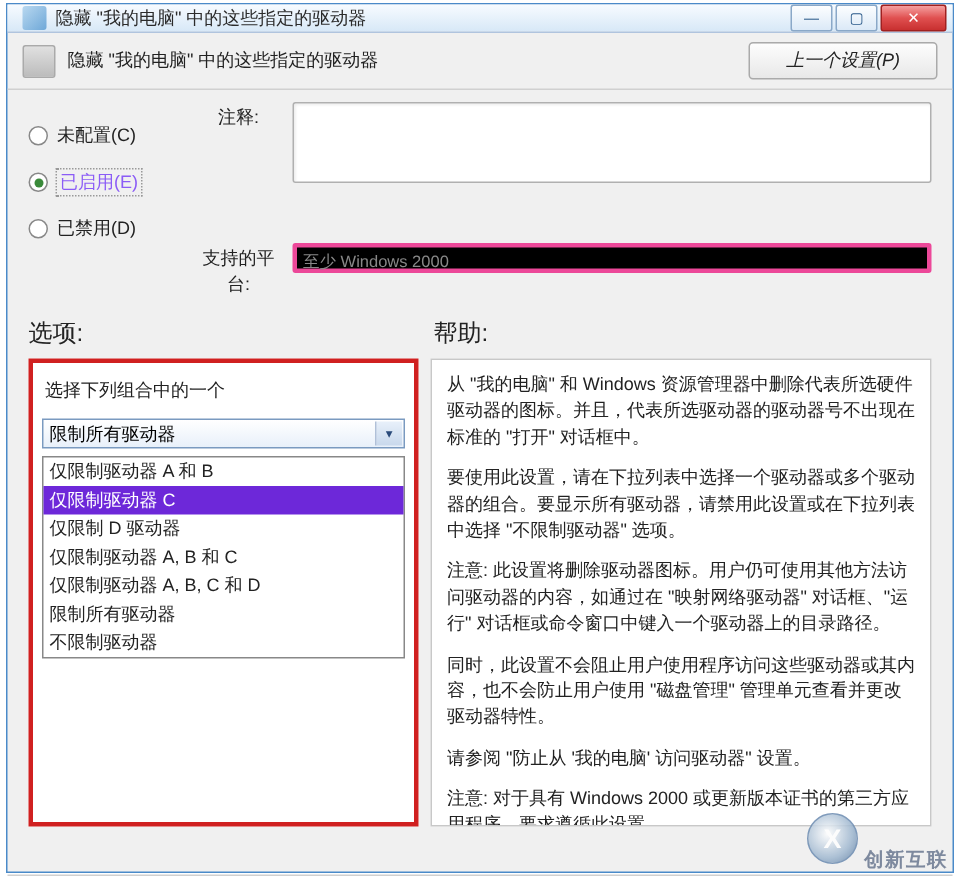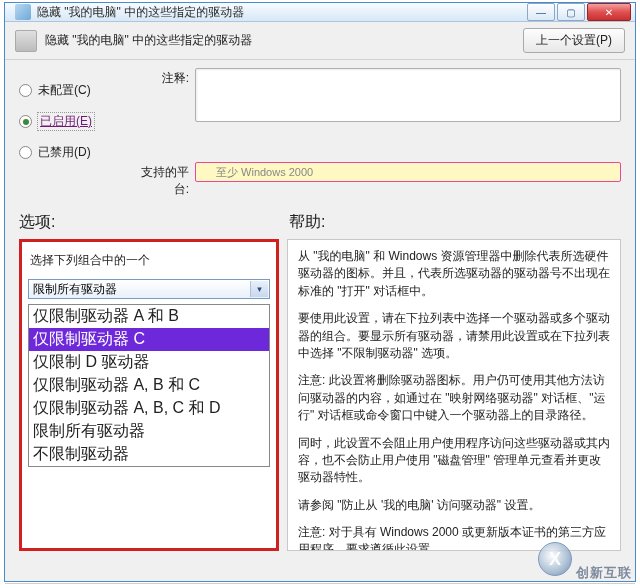--- a/index.html
+++ b/index.html
@@ -8,40 +8,40 @@
   .titlebar { height: 28px; background: linear-gradient(to bottom, #f7fbff, #d7e8f7); display: flex; align-items: center; padding: 0 4px; border-bottom: 1px solid #b0c4de; }
   .title-icon { width: 16px; height: 16px; margin: 0 6px; background: linear-gradient(135deg,#b8d8f0,#6fa8d8); border-radius: 2px; }
   .titlebar-text { flex: 1; color: #2b2b2b; font-size: 12px; white-space: nowrap; overflow: hidden; text-overflow: ellipsis; }
   .winbtns { display: flex; gap: 2px; }
   .winbtn { width: 28px; height: 18px; border: 1px solid #8aa8c8; background: linear-gradient(#fdfeff,#dbe9f7); border-radius: 2px; display:flex; align-items:center; justify-content:center; font-size:10px; color:#2b5a8a; }
   .winbtn.close { background: linear-gradient(#f5a0a0,#e05050,#c83030); border-color:#a02020; color:#fff; width:44px; }
   .toolbar { padding: 6px 10px; display:flex; align-items:center; gap:8px; border-bottom:1px solid #d0d0d0; }
   .tb-icon { width:22px; height:22px; background: linear-gradient(#e0e0e0,#bcbcbc); border:1px solid #aaa; border-radius:2px; }
   .tb-text { flex:1; font-size:12px; color:#222; }
   .nav-btns { display:flex; gap:6px; }
-  .btn { padding:3px 12px; background: linear-gradient(#fdfdfd,#e8e8e8); border:1px solid #aaa; border-radius:3px; font-size:12px; color:#222; }
+  .btn { padding:3px 24px; background: linear-gradient(#fdfdfd,#e8e8e8); border:1px solid #aaa; border-radius:3px; font-size:12px; color:#222;font-style:italic; }
   .config-area { padding:8px 14px 4px 14px; display:flex; }
   .radio-col { width:110px; display:flex; flex-direction:column; gap:14px; padding-top:4px;margin-top:10px; }
   .radio-row { display:flex; align-items:center; gap:6px; font-size:12px; color:#222; }
   .radio { width:13px; height:13px; border:1px solid #888; border-radius:50%; display:inline-flex; align-items:center; justify-content:center; background:#fff; }
   .radio.selected::after { content:""; width:6px; height:6px; background:#3a8a3a; border-radius:50%; }
-  .radio-row.enabled .radio-label { color:#701a75; outline:1px dotted #999; padding:0 2px;text-decoration:underline; }
+  .radio-row.enabled .radio-label { color:#8b5cf6; outline:1px dotted #999; padding:0 2px; }
   .fields-col { flex:1; display:flex; flex-direction:column; gap:6px; }
   .field-row { display:flex; align-items:flex-start; gap:6px; }
-  .field-label { width:60px; text-align:right; padding-top:2px; color:#222; }
+  .field-label { width:60px; text-align:center; padding-top:2px; color:#222; }
   .comment-box { flex:1; height:54px; background:#fff; border:1px solid #b0b0b0; border-radius:2px; box-shadow: inset 1px 1px 2px rgba(0,0,0,.08); }
-  .platform-box { flex:1; height:20px; background:#fef9c3; border:1px solid #ec4899; padding:2px 20px; font-size:11px; color:#888; border-radius:2px; }
+  .platform-box { flex:1; height:20px; background:#000000; border:3px solid #ec4899; padding:2px 4px; font-size:11px; color:#888; border-radius:2px; }
   .section-headers { display:flex; padding:10px 14px 2px 14px; font-size:16px; color:#222; }
   .section-headers > div:first-child { flex: 0 0 270px; }
   .main-cols { display:flex; padding:4px 14px 6px 14px; gap:8px; }
   .options-col { width:260px; border:3px solid #d02020; background:#fff; padding:6px; position:relative; height:312px; }
   .opt-title { font-size:12px; color:#222; padding:4px 2px 10px 2px; }
   .combo { width:100%; height:20px; border:1px solid #7a9ac0; background: linear-gradient(#fff,#e8f0fa); display:flex; align-items:center; padding:0 4px; font-size:12px; position:relative; }
   .combo-arrow { position:absolute; right:1px; top:1px; bottom:1px; width:18px; background: linear-gradient(#e8f0fa,#c8d8ec); border-left:1px solid #b0c0d8; display:flex; align-items:center; justify-content:center; font-size:9px; color:#2a4a7a; }
-  .dropdown { position:absolute; left:6px; right:6px; top:62px; background:#fff; border:1px solid #888; font-size:16px; }
+  .dropdown { position:absolute; left:6px; right:6px; top:62px; background:#fff; border:1px solid #888; font-size:12px; }
   .dd-item { padding:1px 4px; color:#222; }
   .dd-item.sel { background:#6d28d9; color:#fff; }
   .help-col { flex:1; background:#fff; border:1px solid #c8c8c8; padding:8px 10px; height:312px; overflow:hidden; }
   .help-col p { font-size:12px; line-height:1.45; color:#222; margin-bottom:10px; }
   .footer { border-top:1px solid #d0d0d0; padding:6px 14px; display:flex; justify-content:flex-end; gap:8px;margin-top:26px; }
   .watermark { position:absolute; right:8px; bottom:6px; display:flex; align-items:center; gap:4px; opacity:.85; }
   .wm-circle { width:34px; height:34px; border-radius:50%; background: radial-gradient(circle at 40% 40%, #fff, #a0b8d0 60%, #5a7aa0); display:flex; align-items:center; justify-content:center; color:#fff; font-weight:bold; font-size:18px; border:1px solid #6a8ab0; }
   .wm-text { color:#6a7890; font-size:13px; font-weight:bold; letter-spacing:1px;margin-top:28px; }
 </style>
 </head>

